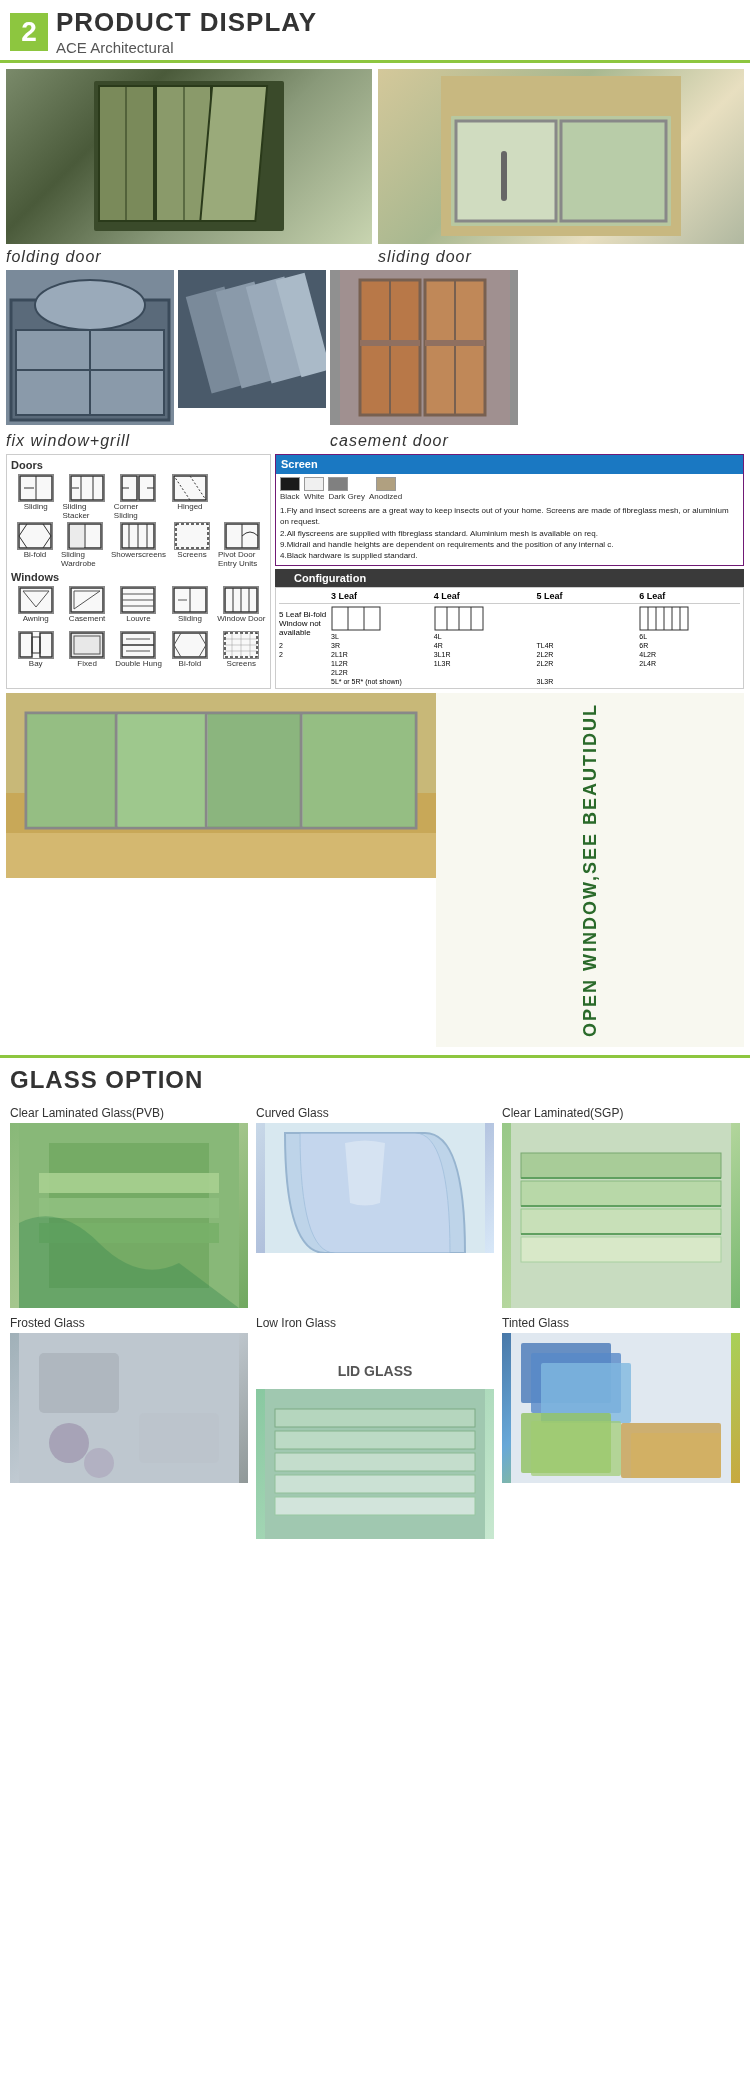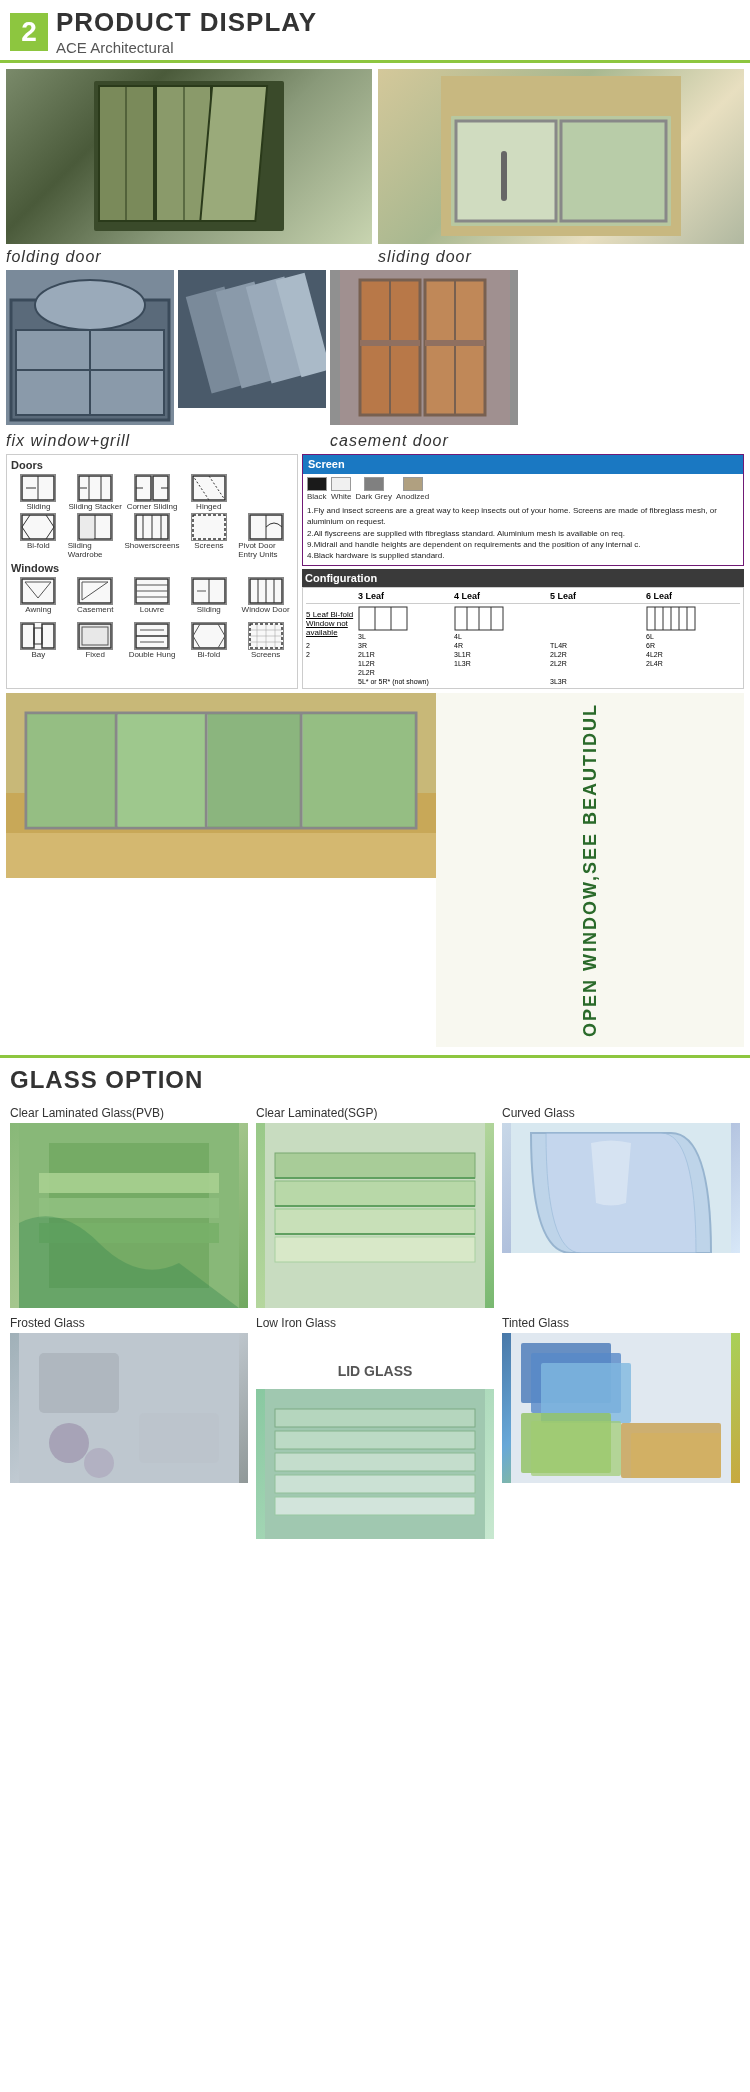--- a/index.html
+++ b/index.html
@@ -105,21 +105,21 @@
       background: linear-gradient(135deg, #b8987a 0%, #786050 40%, #c8a880 70%, #909090 100%);
     }
 
     
     .info-row {
       display: flex;
       gap: 4px;
       margin-bottom: 4px;
     }
     .doors-windows-block {
-      width: 292px;
+      width: 265px;
       border: 1px solid #ccc;
       padding: 4px;
       background: #fff;
     }
     .doors-windows-block .section-title {
       font-size: 11px;
       font-weight: bold;
       color: #333;
       margin-bottom: 3px;
     }
@@ -163,21 +163,21 @@
     }
     .color-chip {
       width: 20px;
       height: 14px;
       border: 1px solid #999;
     }
 
     .config-box {
       background: #3a3a3a;
       color: #fff;
-      padding: 3px 3px;
+      padding: 3px 19px;
       font-size: 11px;
       font-weight: bold;
     }
 
     
     .big-window-row {
       display: flex;
       gap: 0;
       margin-bottom: 4px;
       position: relative;
@@ -624,21 +624,21 @@
 
         <div class="screen-color-row">
           <div style="display:flex;flex-direction:column;font-size:8px;">
             <div class="color-chip" style="background:#1a1a1a;"></div>
             <span>Black</span>
           </div>
           <div style="display:flex;flex-direction:column;align-items:center;font-size:8px;">
             <div class="color-chip" style="background:#f0f0f0;"></div>
             <span>White</span>
           </div>
-          <div style="display:flex;flex-direction:column;align-items:center;font-size:8px;">
+          <div style="display:flex;flex-direction:column;align-items:flex-start;font-size:8px;">
             <div class="color-chip" style="background:#808080;"></div>
             <span>Dark Grey</span>
           </div>
           <div style="display:flex;flex-direction:column;align-items:center;font-size:8px;">
             <div class="color-chip" style="background:#b0a080;"></div>
             <span>Anodized</span>
           </div>
         </div>
         <div style="font-size:8px; line-height:1.4; color:#222;">
           <p>1.Fly and insect screens are a great way to keep insects out of your home. Screens are made of fibreglass mesh, or aluminium on request.</p>
@@ -655,21 +655,21 @@
           <div style="display:grid; grid-template-columns: 50px 1fr 1fr 1fr 1fr; gap:2px; font-size:9px; font-weight:bold; border-bottom:1px solid #ccc; padding-bottom:2px; margin-bottom:2px;">
             <span></span>
             <span>3 Leaf</span>
             <span>4 Leaf</span>
             <span>5 Leaf</span>
             <span>6 Leaf</span>
           </div>
 
           <div style="display:grid; grid-template-columns: 50px 1fr 1fr 1fr 1fr; gap:2px; font-size:8px; align-items:center;">
 
-            <div style="font-size:8px;text-decoration:underline;">
+            <div style="font-size:8px;">
               <div>5 Leaf Bi-fold Window not available</div>
             </div>
 
             <div>
               <svg width="50" height="25" viewBox="0 0 50 25">
                   <rect x="1" y="1" width="48" height="23" fill="none" stroke="#333" stroke-width="1"></rect>
                   <line x1="17" y1="1" x2="17" y2="24" stroke="#333" stroke-width="1"></line>
                   <line x1="33" y1="1" x2="33" y2="24" stroke="#333" stroke-width="1"></line>
                 </svg>
               <div style="font-size:7px;">3L</div>
@@ -774,47 +774,47 @@
         <rect x="20" y="50" width="180" height="20" fill="#a8d090" opacity="0.9"></rect>
         <rect x="20" y="75" width="180" height="20" fill="#90c080" opacity="0.9"></rect>
         <rect x="20" y="100" width="180" height="20" fill="#78b068" opacity="0.9"></rect>
 
         <path d="M0 100 Q40 80 80 120 Q120 160 160 140 L220 185 L0 185 Z" fill="#3a8a50" opacity="0.4"></path>
       </svg>
     </div>
   </div>
 
   <div class="glass-item">
+    <div class="glass-label">Curved Glass</div>
+    <div class="img-placeholder curved">
+      <svg width="220" height="130" viewBox="0 0 220 130">
+        <rect x="0" y="0" width="220" height="130" fill="#d8e8f0"></rect>
+
+        <path d="M60 10 Q110 10 160 10 Q200 10 200 130 L60 130 Q20 130 20 10 Z" fill="#b8d0e8" stroke="#88a8c8" stroke-width="2" opacity="0.8"></path>
+        <path d="M70 10 Q110 10 150 10 Q185 10 185 130 L70 130 Q35 130 35 10 Z" fill="#c8d8f0" stroke="#98b8d8" stroke-width="1" opacity="0.6"></path>
+
+        <path d="M80 20 Q100 15 120 20 L115 80 Q100 85 85 80 Z" fill="#e8f0f8" opacity="0.5"></path>
+      </svg>
+    </div>
+  </div>
+
+  <div class="glass-item">
     <div class="glass-label">Clear Laminated(SGP)</div>
     <div class="img-placeholder clear-sgp">
       <svg width="220" height="185" viewBox="0 0 220 185">
         <rect x="0" y="0" width="220" height="185" fill="#c8dcc0"></rect>
 
         <rect x="10" y="30" width="200" height="25" fill="#a8cc98" stroke="#78a870" stroke-width="1"></rect>
         <rect x="10" y="58" width="200" height="25" fill="#b8d8a8" stroke="#88b880" stroke-width="1"></rect>
         <rect x="10" y="86" width="200" height="25" fill="#c8e0b8" stroke="#98c890" stroke-width="1"></rect>
         <rect x="10" y="114" width="200" height="25" fill="#d8e8c8" stroke="#a8d0a0" stroke-width="1"></rect>
 
         <line x1="10" y1="55" x2="210" y2="55" stroke="#60a060" stroke-width="2"></line>
         <line x1="10" y1="83" x2="210" y2="83" stroke="#60a060" stroke-width="2"></line>
         <line x1="10" y1="111" x2="210" y2="111" stroke="#60a060" stroke-width="2"></line>
-      </svg>
-    </div>
-  </div>
-
-  <div class="glass-item">
-    <div class="glass-label">Curved Glass</div>
-    <div class="img-placeholder curved">
-      <svg width="220" height="130" viewBox="0 0 220 130">
-        <rect x="0" y="0" width="220" height="130" fill="#d8e8f0"></rect>
-
-        <path d="M60 10 Q110 10 160 10 Q200 10 200 130 L60 130 Q20 130 20 10 Z" fill="#b8d0e8" stroke="#88a8c8" stroke-width="2" opacity="0.8"></path>
-        <path d="M70 10 Q110 10 150 10 Q185 10 185 130 L70 130 Q35 130 35 10 Z" fill="#c8d8f0" stroke="#98b8d8" stroke-width="1" opacity="0.6"></path>
-
-        <path d="M80 20 Q100 15 120 20 L115 80 Q100 85 85 80 Z" fill="#e8f0f8" opacity="0.5"></path>
       </svg>
     </div>
   </div>
 </div>
 
 <div class="glass-bottom-row">
 
   <div class="glass-item">
     <div class="glass-label">Frosted Glass</div>
     <div class="img-placeholder frosted">

